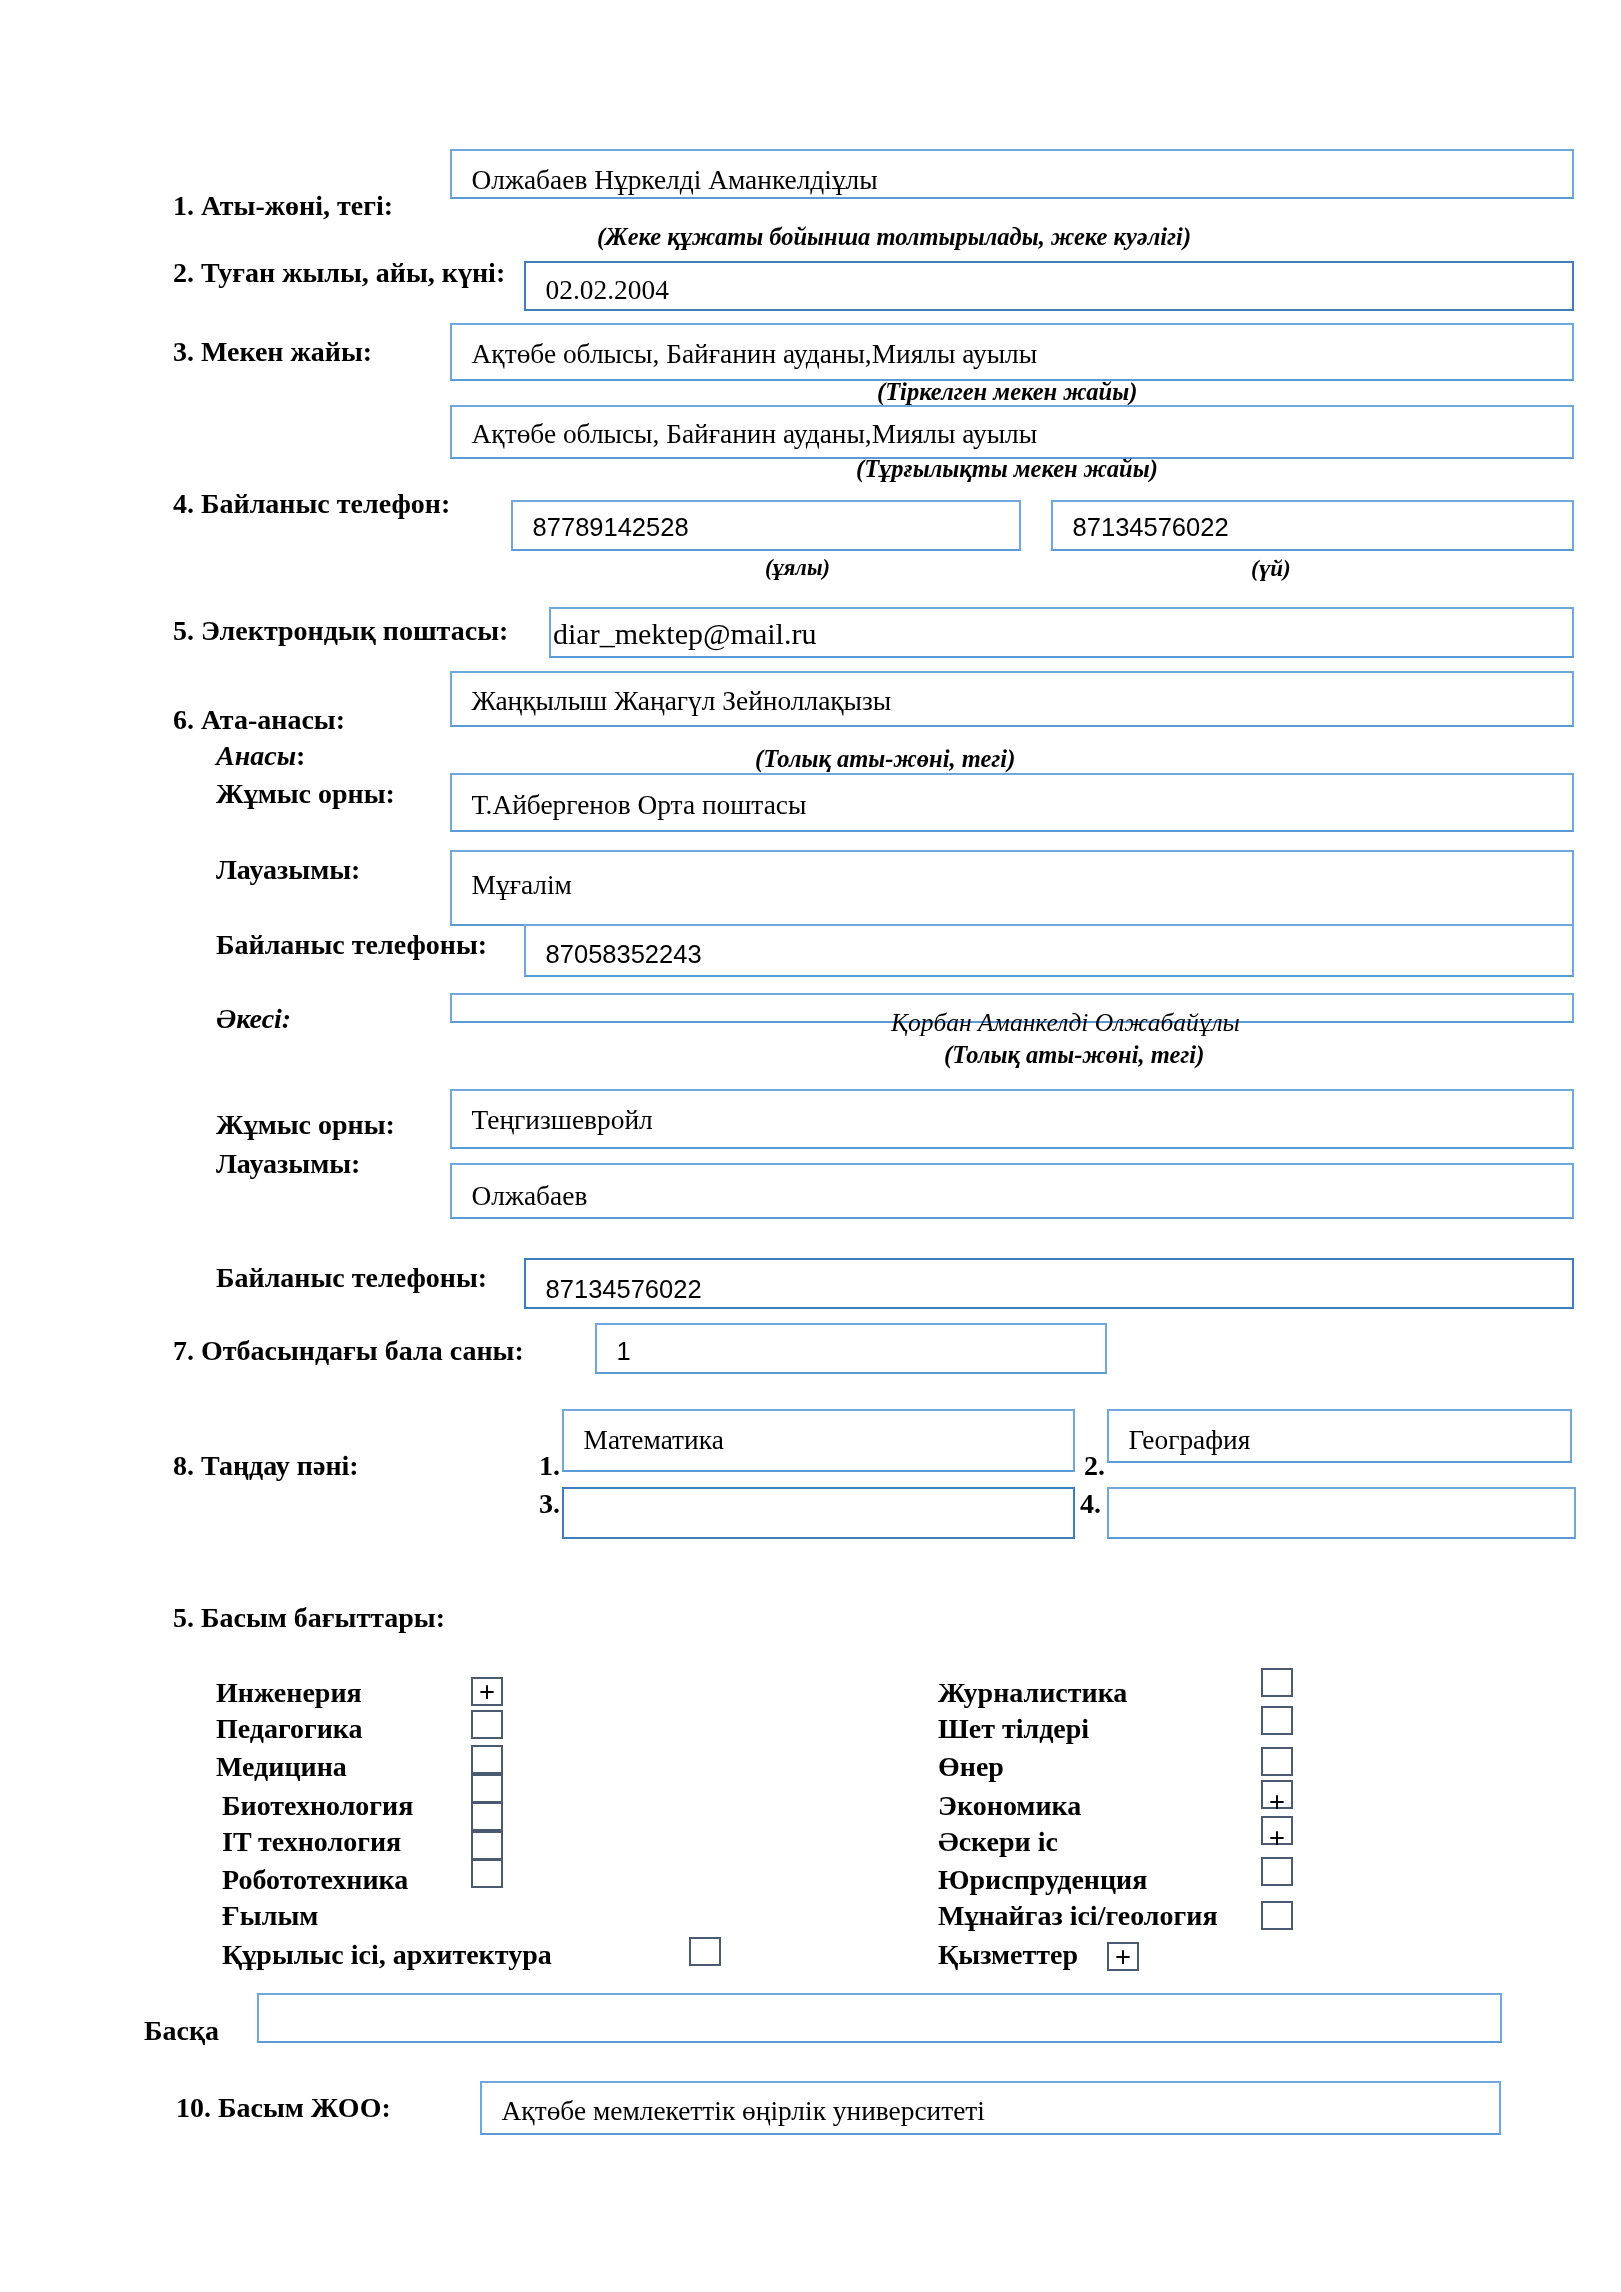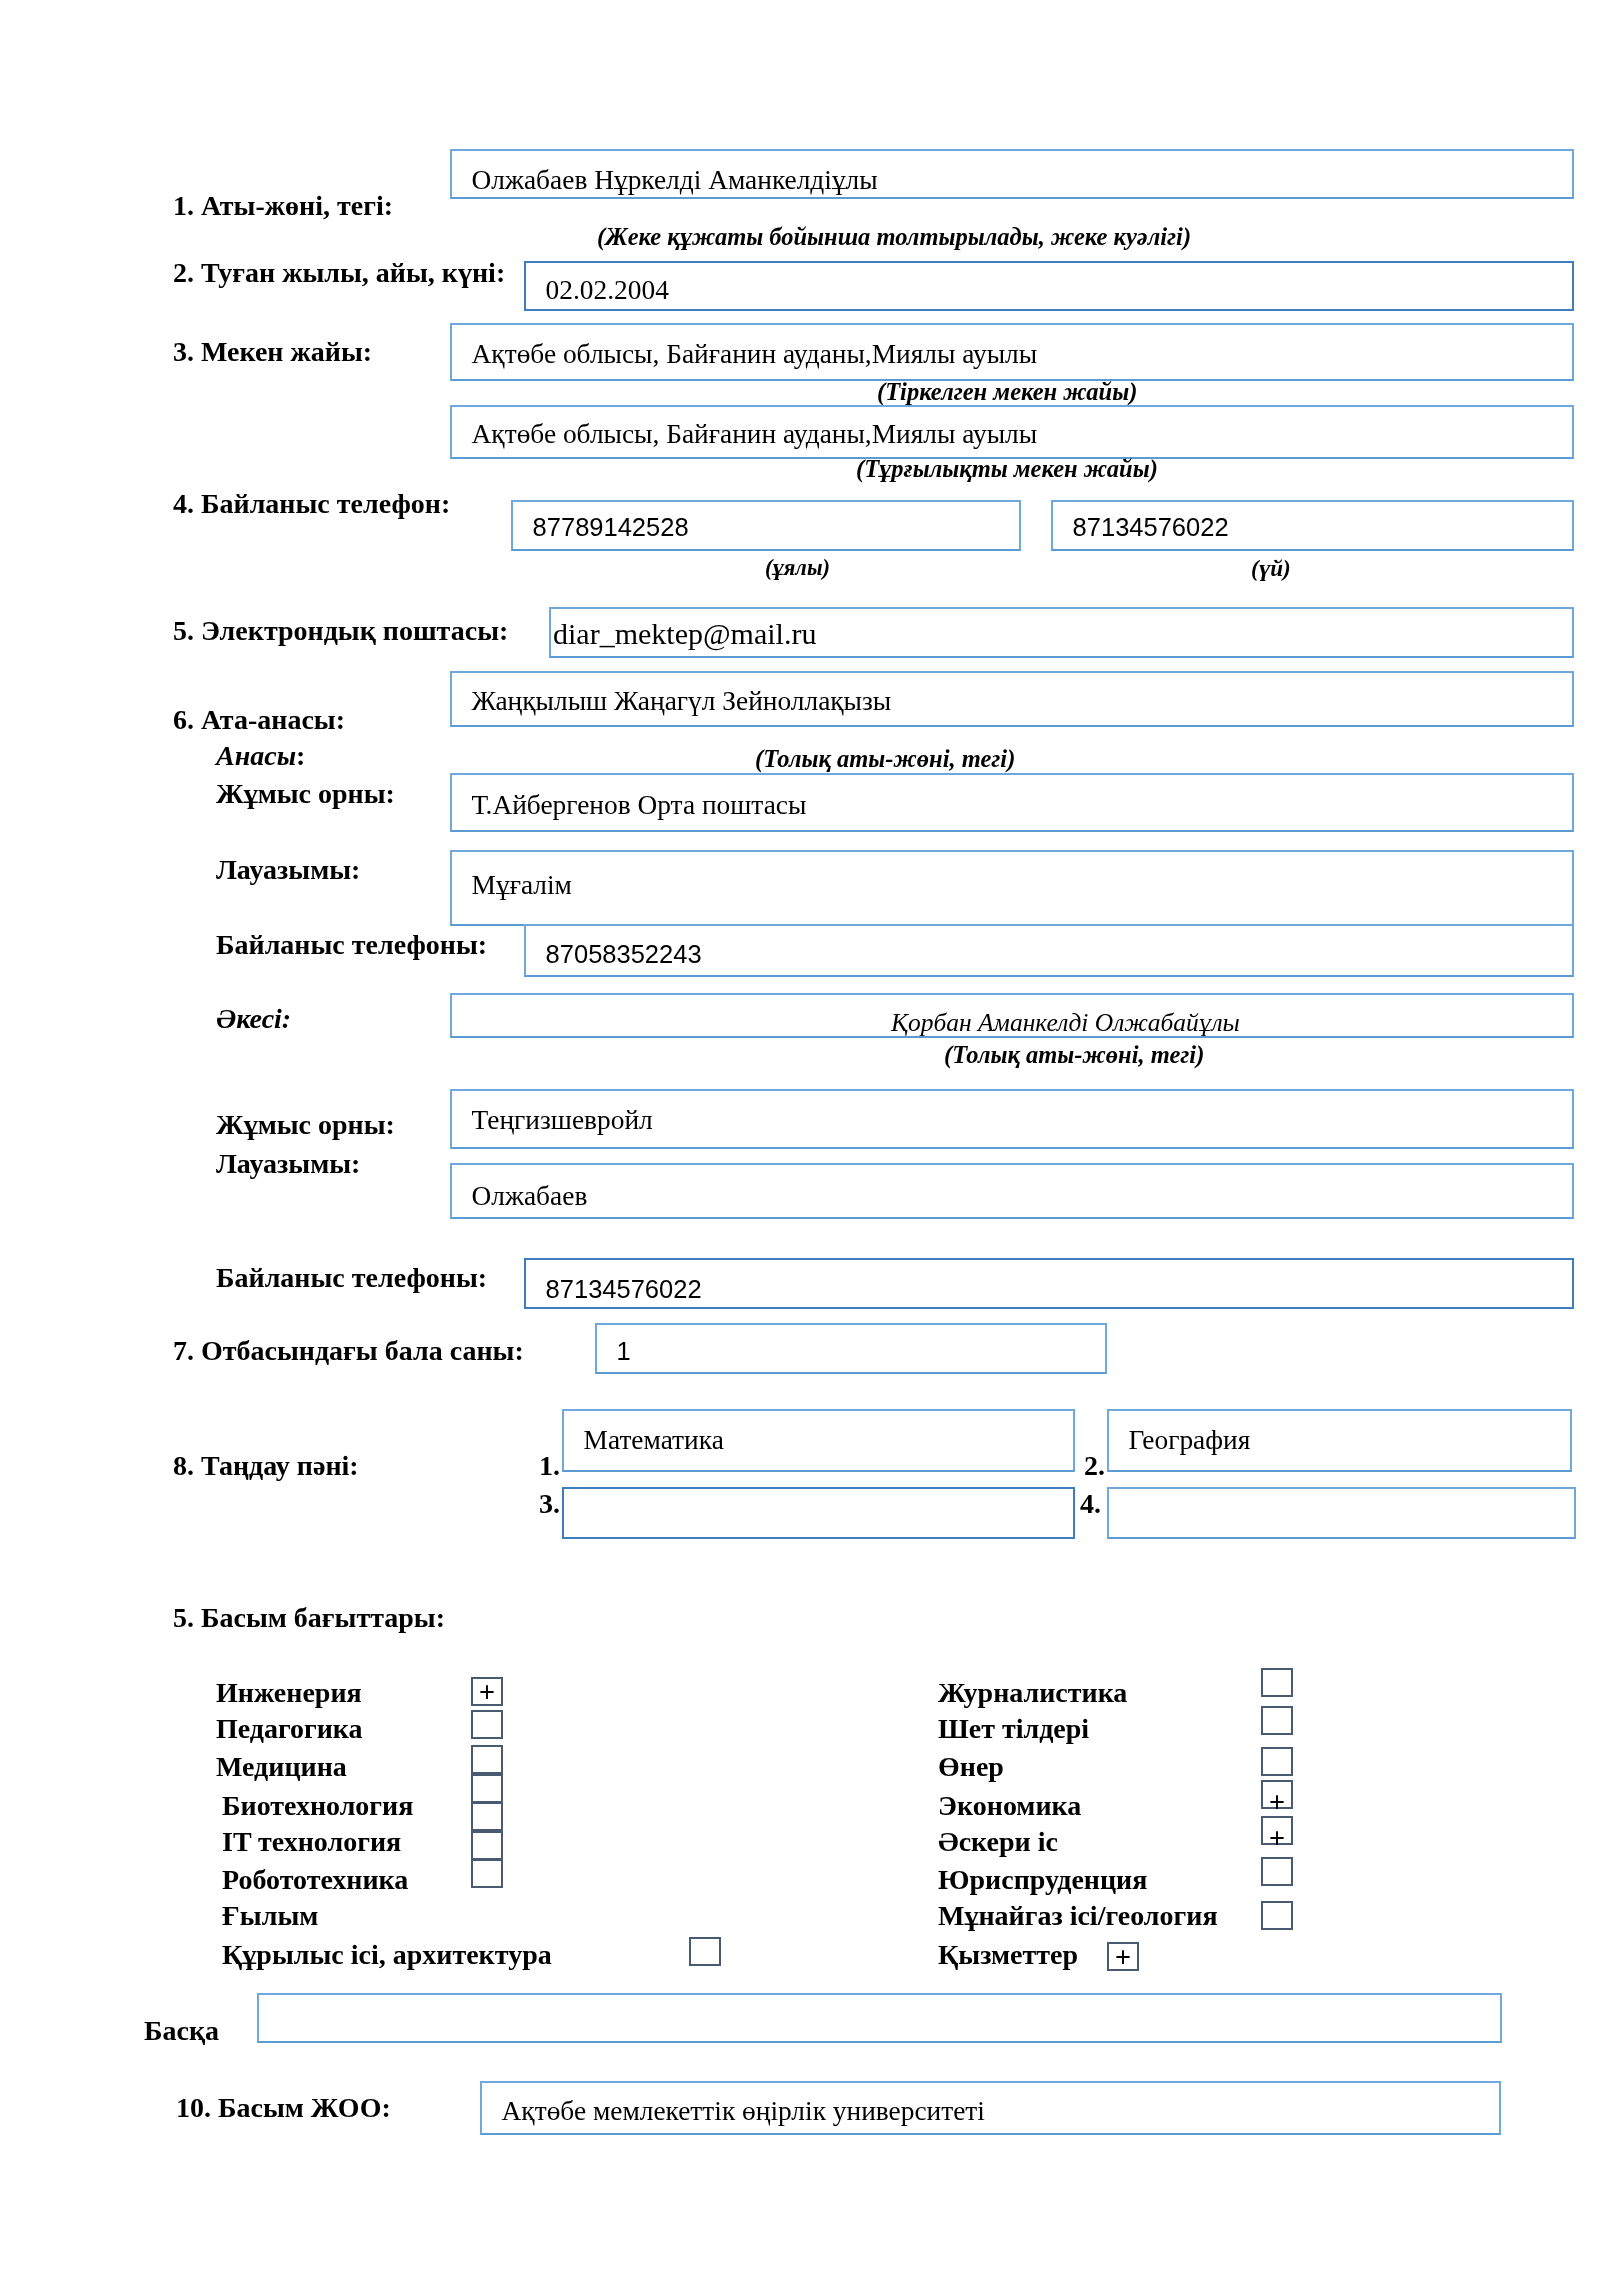--- a/index.html
+++ b/index.html
@@ -76,21 +76,21 @@
 <div class="box" style="left:450px;top:850px;width:1124px;height:76px">
   <span class="val" style="left:19.6px;top:19.6px">Мұғалім</span>
 </div>
 
 <div class="abs lbl" style="left:216px;top:931px">Байланыс телефоны:</div>
 <div class="box" style="left:524px;top:924px;width:1050px;height:53px">
   <span class="val sans" style="left:19.6px;top:15.7px">87058352243</span>
 </div>
 
 <div class="abs lbl" style="left:216px;top:1005px;font-style:italic">Әкесі:</div>
-<div class="box" style="left:450px;top:993px;width:1124px;height:45px">
+<div class="box" style="left:450px;top:993px;width:1124px;height:30px">
   <span class="val" style="left:439px;top:14.7px;font-style:italic;font-size:25.5px">Қорбан Аманкелді Олжабайұлы</span>
 </div>
 <div class="abs cap" style="left:944px;top:1043px">(Толық аты-жөні, тегі)</div>
 
 <div class="abs lbl" style="left:216px;top:1111px">Жұмыс орны:</div>
 <div class="box" style="left:450px;top:1089px;width:1124px;height:60px">
   <span class="val" style="left:19.6px;top:15.7px">Теңгизшевройл</span>
 </div>
 <div class="abs lbl" style="left:216px;top:1150px">Лауазымы:</div>
 <div class="box" style="left:450px;top:1163px;width:1124px;height:56px">
@@ -108,21 +108,21 @@
 </div>
 
 <div class="abs lbl" style="left:173px;top:1452px">8. Таңдау пәні:</div>
 <div class="abs lbl" style="left:539px;top:1452px">1.</div>
 <div class="abs lbl" style="left:1084px;top:1452px">2.</div>
 <div class="abs lbl" style="left:539px;top:1490px">3.</div>
 <div class="abs lbl" style="left:1080px;top:1490px">4.</div>
 <div class="box" style="left:562px;top:1409px;width:513px;height:63px">
   <span class="val" style="left:19.6px;top:15.7px">Математика</span>
 </div>
-<div class="box" style="left:1107px;top:1409px;width:465px;height:63px">
+<div class="box" style="left:1107px;top:1409px;width:465px;height:54px">
   <span class="val" style="left:19.6px;top:15.7px">География</span>
 </div>
 <div class="box dark" style="left:562px;top:1487px;width:513px;height:52px">
   <span class="val" style="left:19.6px;top:13.7px"></span>
 </div>
 <div class="box" style="left:1107px;top:1487px;width:469px;height:52px">
   <span class="val" style="left:19.6px;top:13.7px"></span>
 </div>
 
 <div class="abs lbl" style="left:173px;top:1604px">5. Басым бағыттары:</div>

